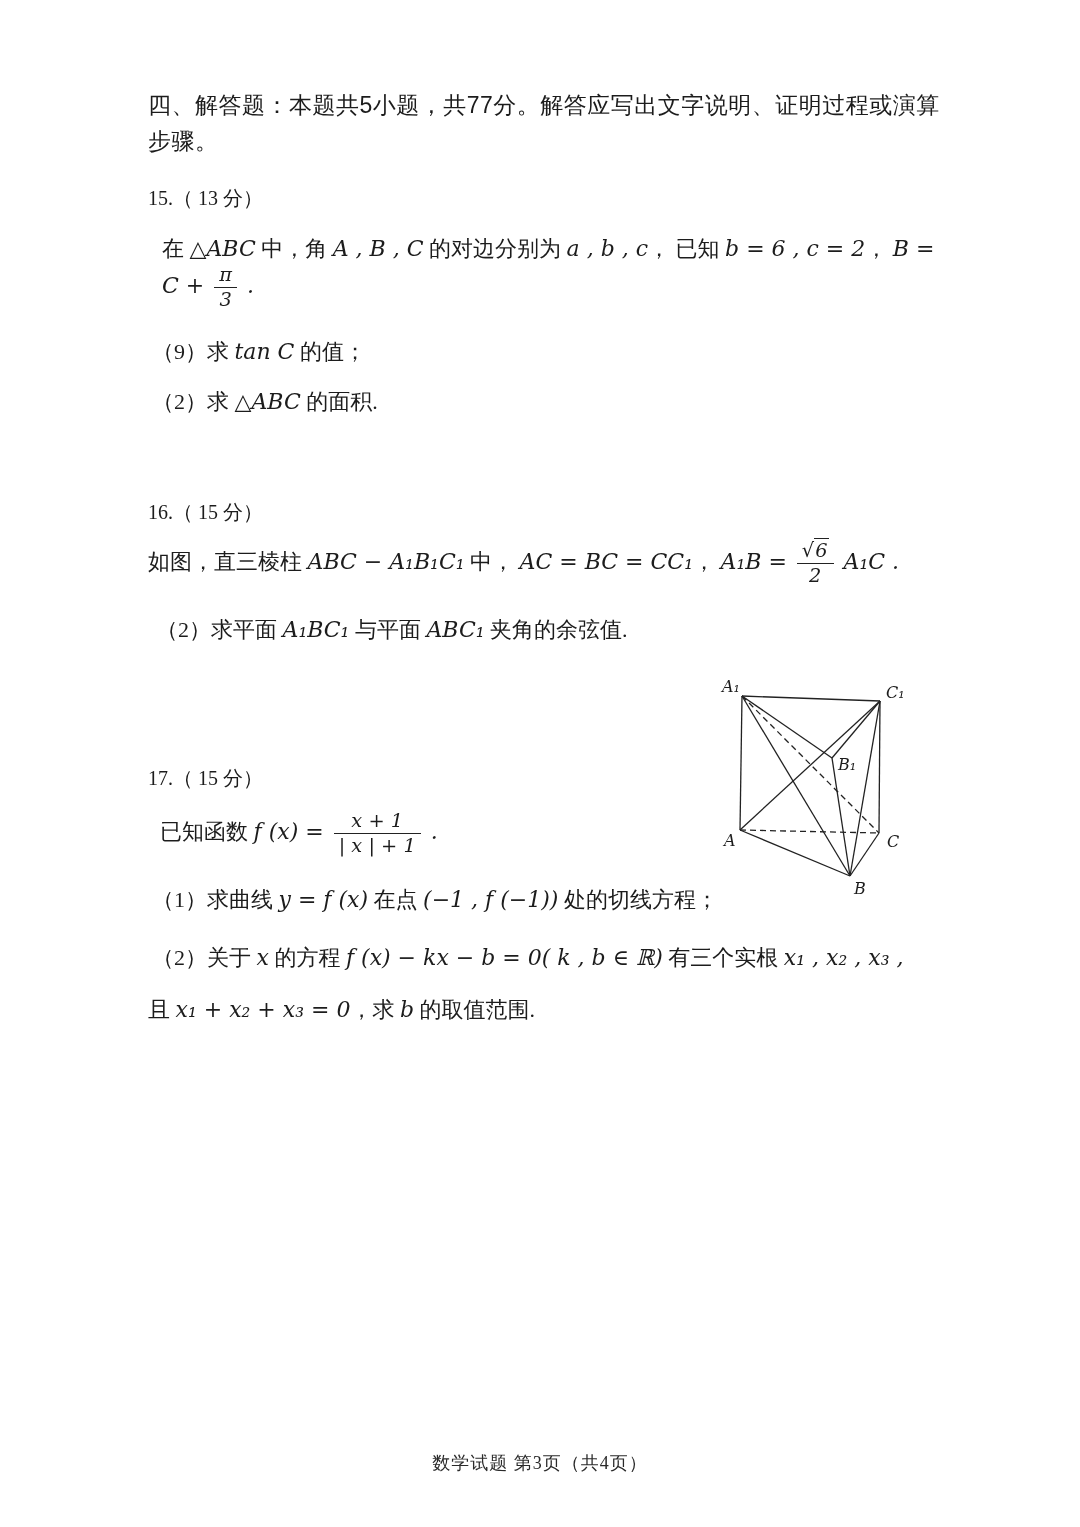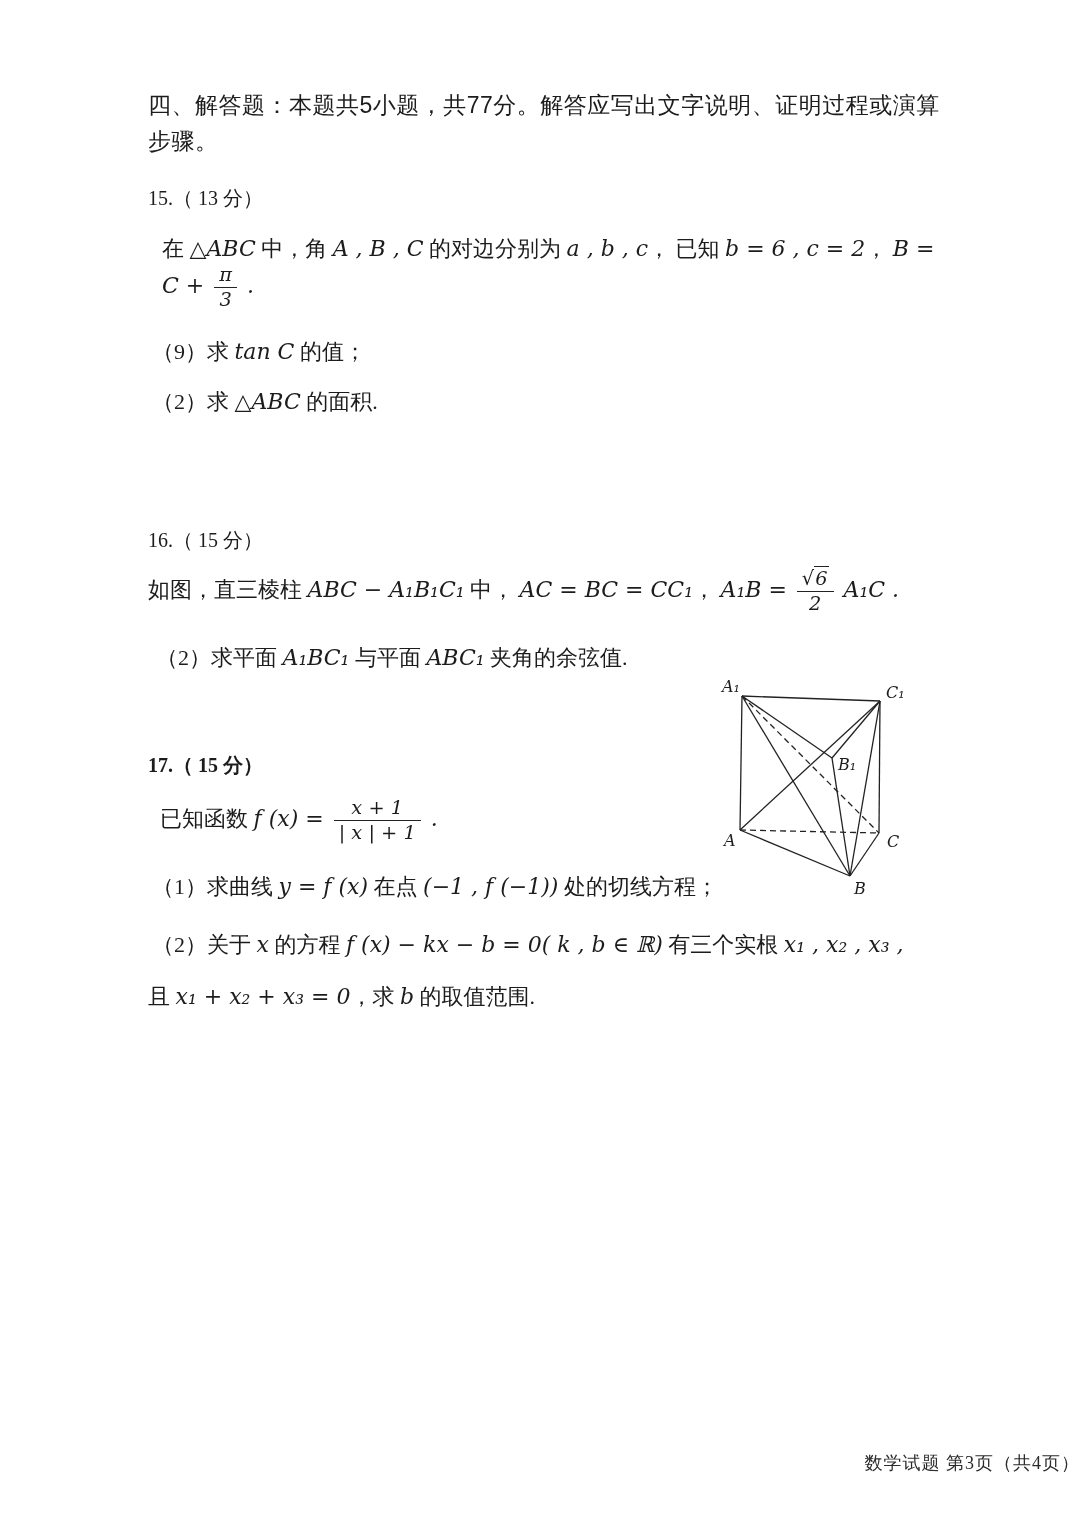--- a/index.html
+++ b/index.html
@@ -15,45 +15,45 @@
   }
   .title-line2{margin-top:8px;}
   .line{display:block;}
   .m{font-style:italic;font-family:"DejaVu Serif",serif;}
   .zh{font-style:normal;}
   .prob-num{font-size:20px;}
   .p15-num{margin-top:30px;}
   .p15-intro{margin-top:22px;padding-left:14px;}
   .p15-q1{margin-top:26px;padding-left:4px;}
   .p15-q2{margin-top:20px;padding-left:4px;}
-  .p16-num{margin-top:110px;}
+  .p16-num{margin-top:82px;}
   .p16-intro{margin-top:14px;}
   .p16-q1{margin-top:24px;padding-left:8px;}
   .p16-q2{margin-top:28px;padding-left:8px;}
-  .p17-num{margin-top:79px;font-weight:bold;}
+  .p17-num{margin-top:120px;}
   .p17-intro{margin-top:18px;padding-left:12px;}
   .p17-q1{margin-top:28px;padding-left:4px;}
   .p17-q2{margin-top:28px;padding-left:4px;}
   .p17-q2b{margin-top:22px;}
   
   .frac{
     display:inline-block;text-align:center;vertical-align:middle;
     font-style:italic;font-family:"DejaVu Serif",serif;line-height:1.15;
     margin:0 3px;
   }
   .frac .num{display:block;font-size:0.88em;padding:0 5px 1px 5px;}
   .frac .den{display:block;font-size:0.88em;border-top:1.4px solid #222;padding:1px 5px 0 5px;}
   .rad-sign{font-style:normal;}
   .radicand{border-top:1.4px solid #222;padding:0 1px;}
   
   .figure{position:absolute;left:712px;top:676px;width:210px;height:235px;}
   .figure svg{display:block;}
   .fig-label{font-style:italic;font-size:16px;font-family:"DejaVu Serif",serif;fill:#1c1c1c;}
   .footer{
-    position:absolute;left:0;bottom:52px;width:100%;text-align:right;
+    position:absolute;left:0;bottom:52px;width:100%;text-align:center;
     font-size:18px;color:#2a2a2a;letter-spacing:1px;
   }
 </style>
 </head>
 <body>
 
 <div class="page">
   <div class="content">
 
     <div class="section-title">

